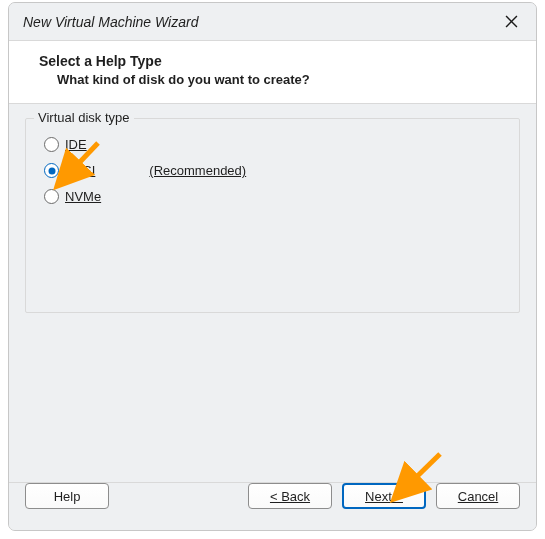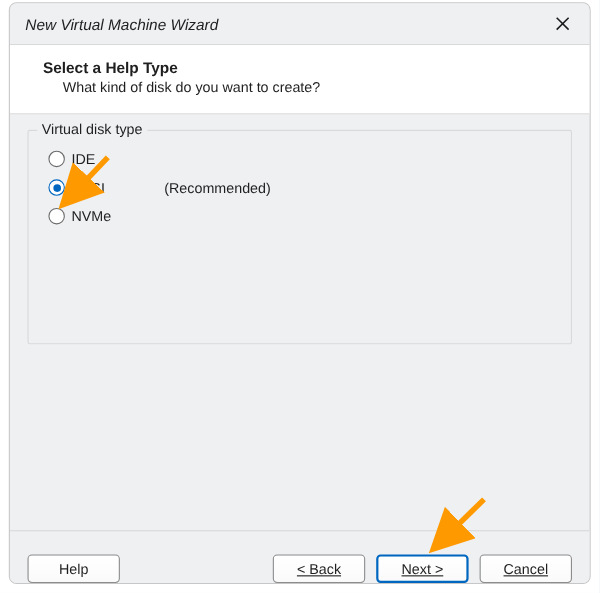--- a/index.html
+++ b/index.html
@@ -35,32 +35,33 @@
   }
   .titlebar .title{font-size:14px;font-style:italic;}
   .close{width:26px;height:26px;display:flex;align-items:center;justify-content:center;cursor:pointer;border-radius:4px;}
   .close svg{width:13px;height:13px;stroke:#1a1a1a;stroke-width:1.3;}
   .header{
     background:var(--white);
     padding:12px 20px 16px 30px;
     border-bottom:1px solid var(--border-light);
   }
   .header .heading{font-weight:700;font-size:14px;margin:0 0 3px 0;}
-  .header .subheading{font-size:13px;margin:0;padding-left:18px;}
+  .header .subheading{font-size:13px;margin:0;padding-left:18px;font-weight:bold;}
   .content{
     flex:1;
     padding:14px 16px;
   }
   .fieldset{
     position:relative;
     border:1px solid var(--border-light);
     border-radius:2px;
     background:transparent;
     padding:16px 14px 14px 16px;
     height:195px;
+    text-decoration:underline;
   }
   .legend{
     position:absolute;top:-9px;left:8px;
     padding:0 4px;
     background:var(--bg);
     font-size:13px;
   }
   .radio-row{
     display:flex;align-items:flex-start;
     height:24px;
@@ -80,21 +81,21 @@
     width:7px;height:7px;border-radius:50%;
     background:var(--blue);
     transform:translate(-50%,-50%);
   }
   .radio-label{font-size:13px;}
   .rec{margin-left:54px;font-size:13px;}
   .footer{
     height:48px;
     border-top:1px solid var(--border-light);
     background:var(--bg);
-    display:flex;align-items:flex-end;
+    display:flex;align-items:flex-start;
     padding:0 16px;
     margin-top:20px;
   }
   .btn{
     min-width:84px;height:26px;
     border:1px solid #8d8d8d;
     background:linear-gradient(#ffffff,#fafafa);
     border-radius:4px;
     font-size:13px;
     display:inline-flex;align-items:center;justify-content:center;

